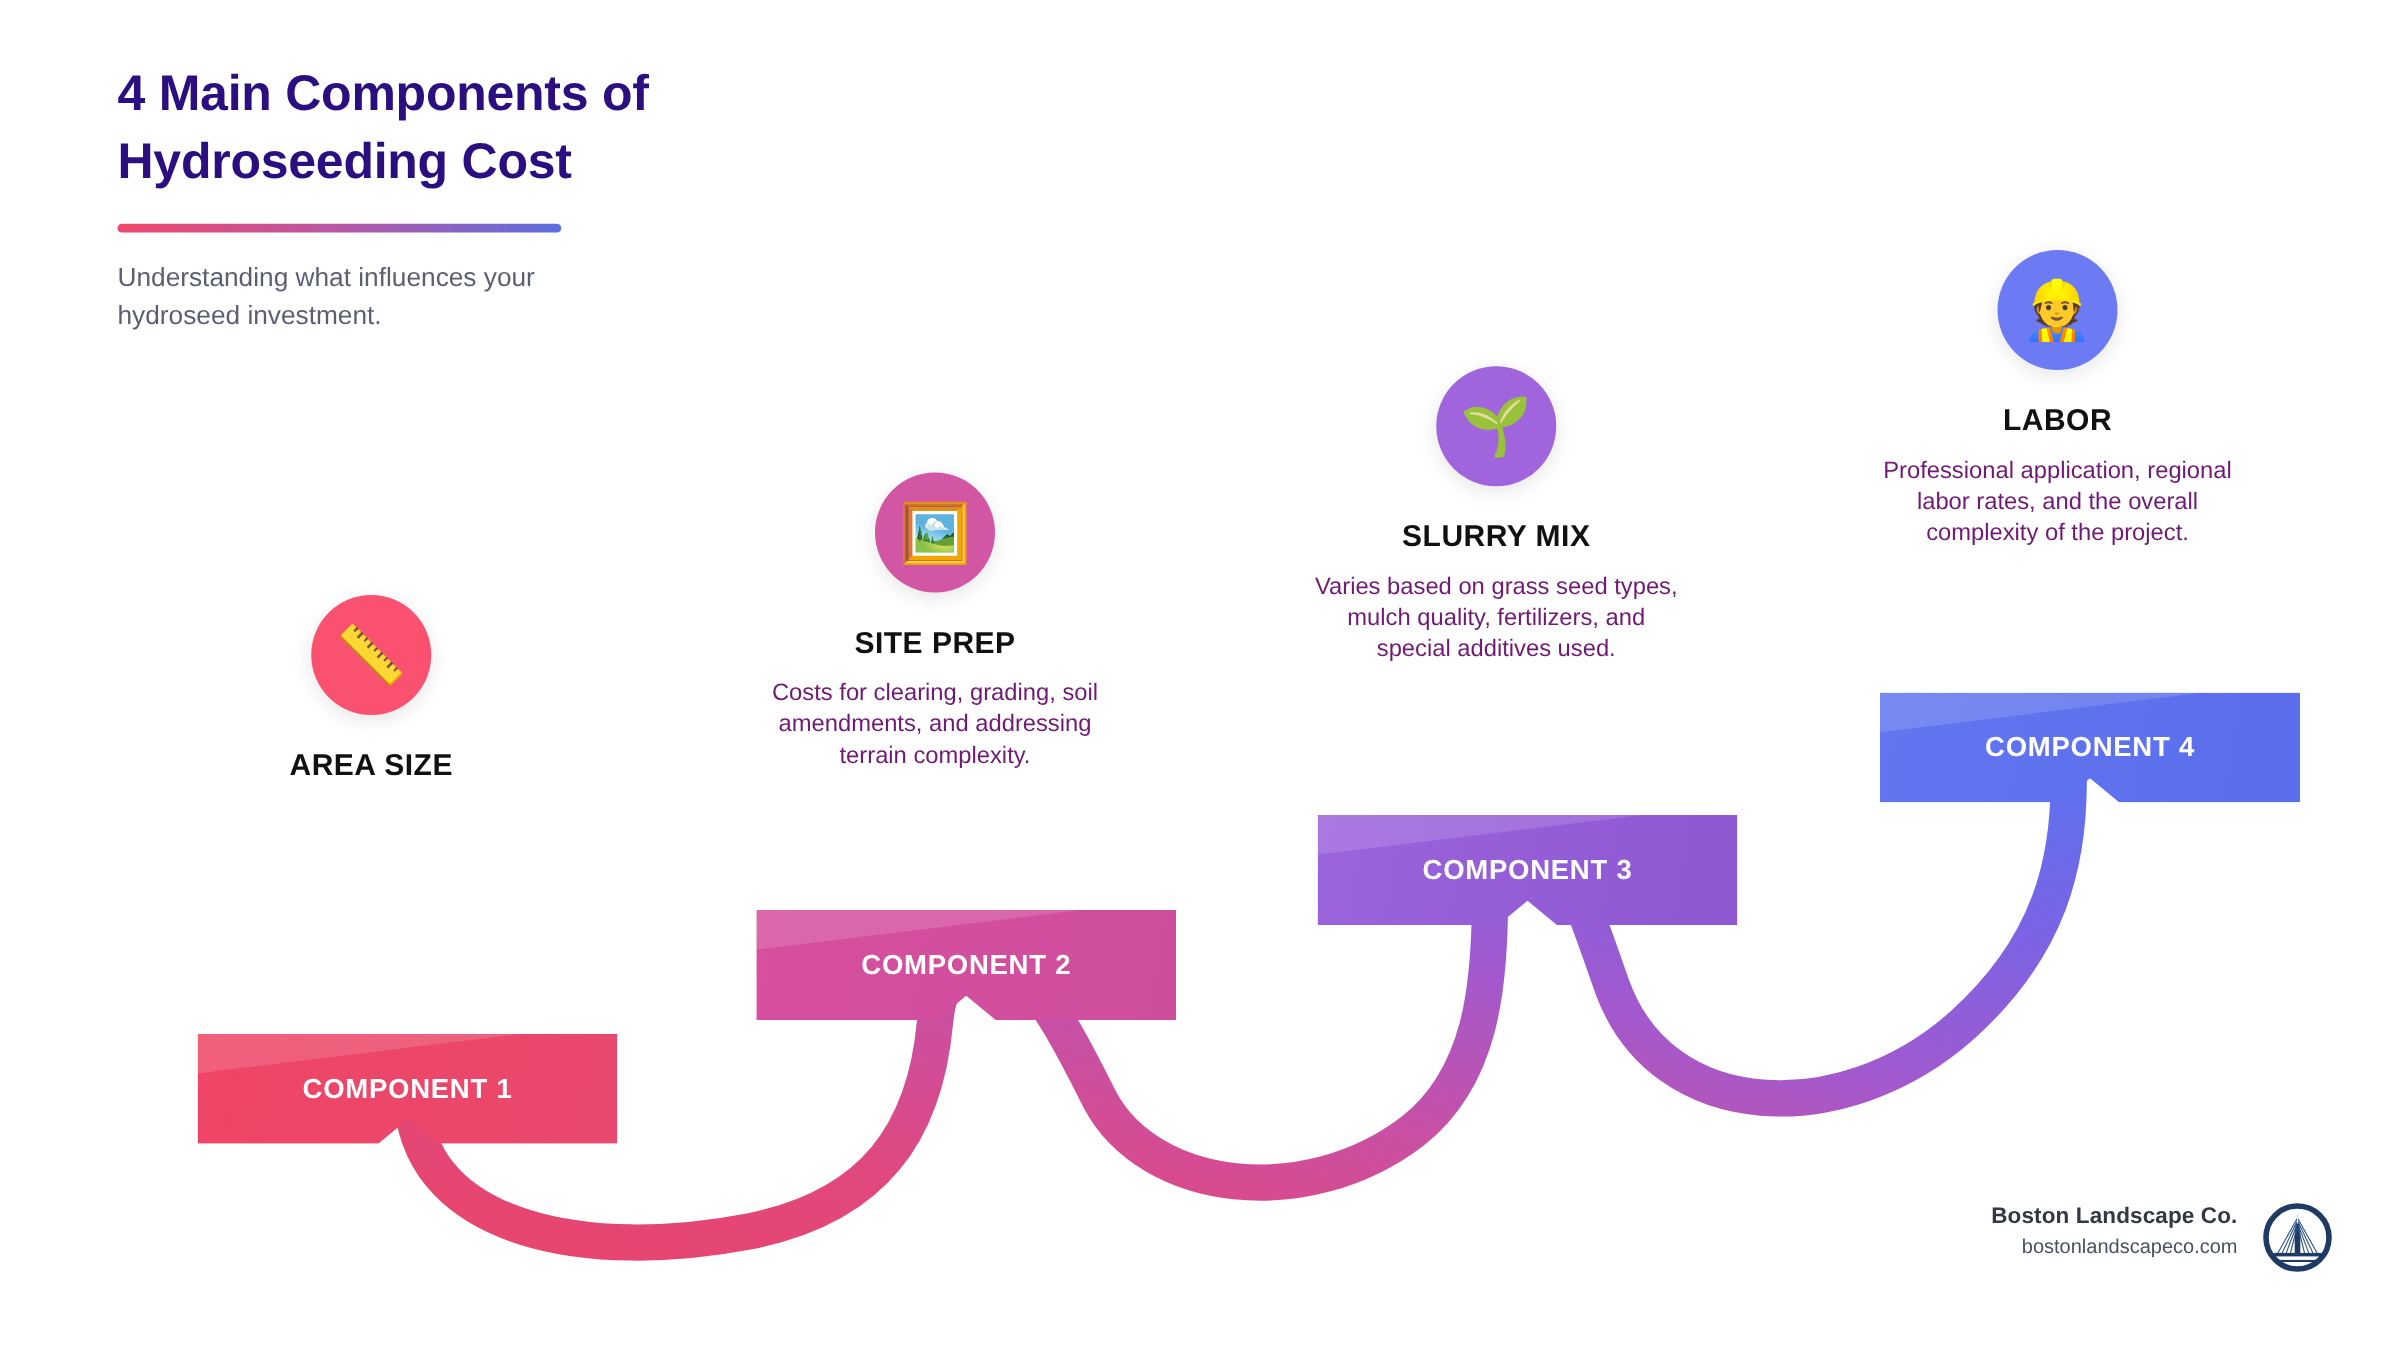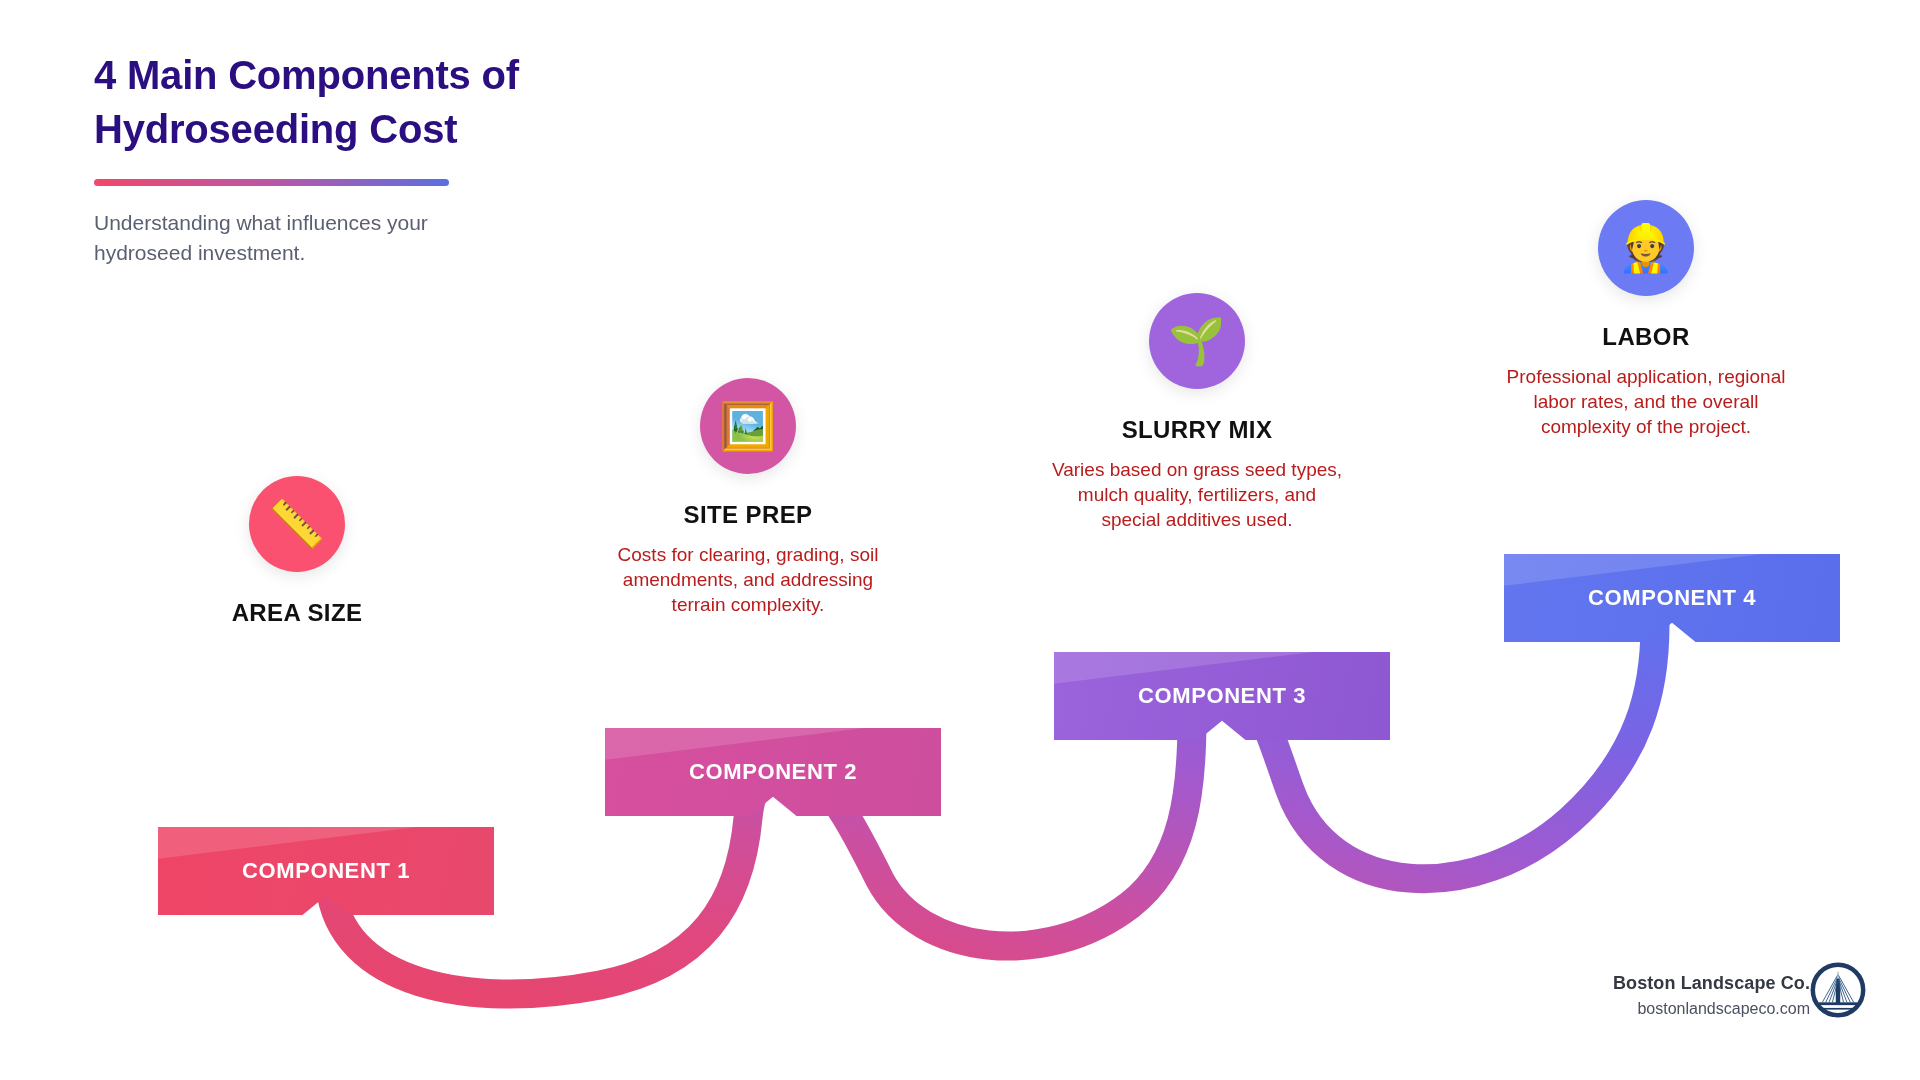--- a/index.html
+++ b/index.html
@@ -77,21 +77,21 @@
     margin-top: 27px;
     font-size: 24px;
     font-weight: bold;
     color: #111111;
     letter-spacing: 0.4px;
   }
   .comp-desc {
     margin-top: 14px;
     font-size: 19px;
     line-height: 1.31;
-    color: #b91c1c;
+    color: #701a75;
     padding: 0 4px;
   }
 
   
   .banner-wrap {
     position: absolute;
     width: 336px;
     height: 88px;
   }
   .banner {
@@ -124,21 +124,22 @@
     pointer-events: none;
   }
   .banner-label { position: relative; z-index: 2; }
 
   
   #footer-brand {
     position: absolute;
     right: 54px;
     bottom: 62px;
     display: flex;
-    align-items: flex-end;
+    align-items: flex-start;
+    gap: 20px;
     margin-top: 26px;
   }
   #brand-text { text-align: right; }
   #brand-name {
     font-size: 18px;
     font-weight: bold;
     color: #333842;
     letter-spacing: 0.1px;
   }
   #brand-url {

